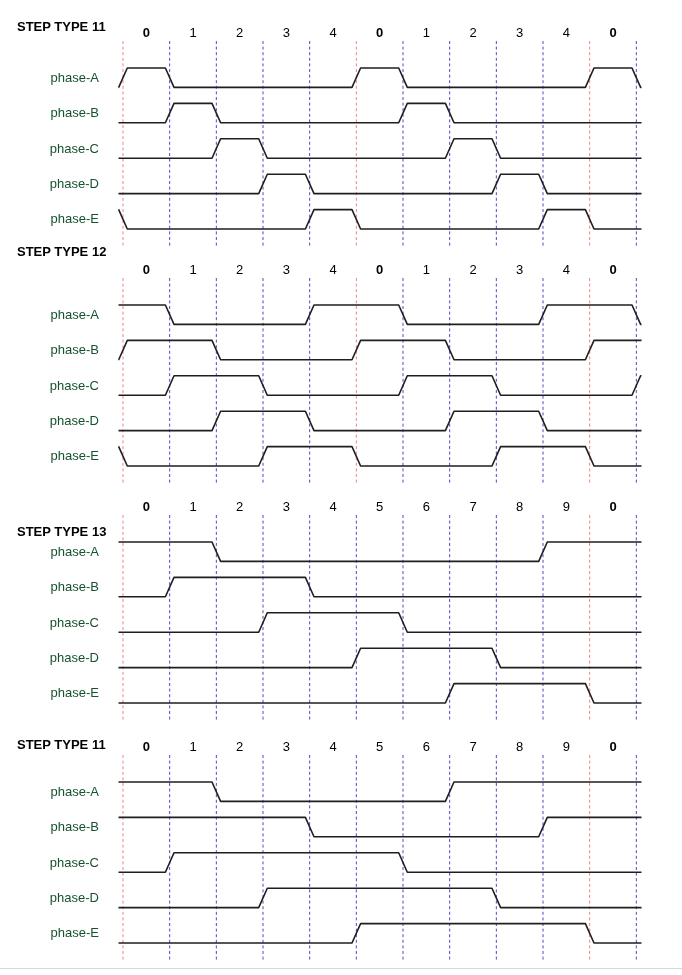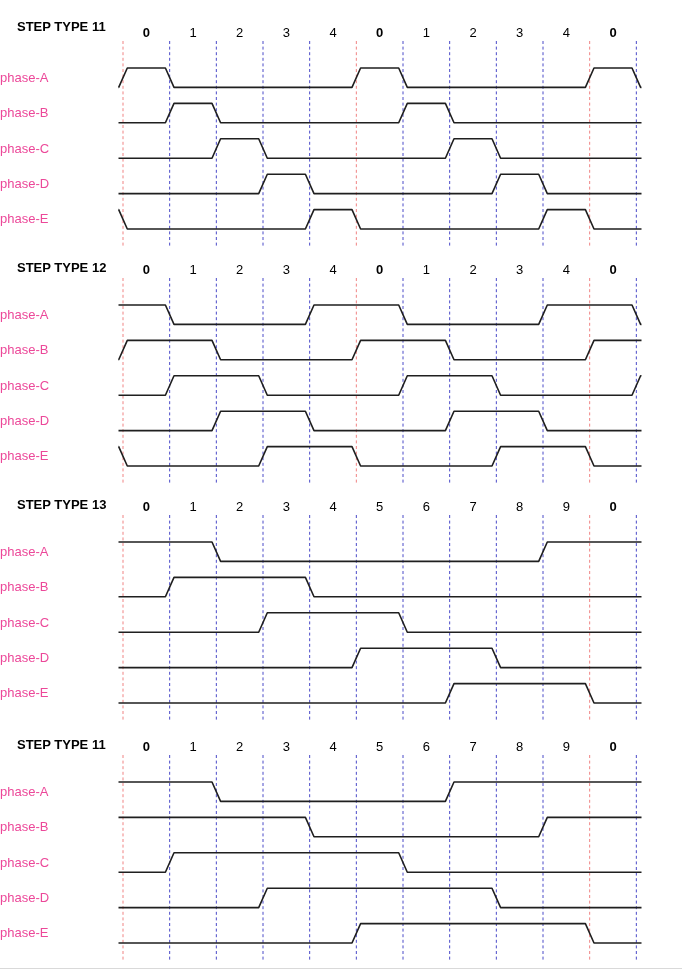--- a/index.html
+++ b/index.html
@@ -10,22 +10,22 @@
   .sec-title{
     position:absolute;left:17px;font-size:13px;font-weight:bold;color:#000;
     white-space:nowrap;line-height:14px;
   }
   .step-label{
     position:absolute;font-size:13px;color:#000;line-height:13px;
     transform:translateX(-50%);white-space:nowrap;
   }
   .step-label.bold{font-weight:bold;}
   .phase-label{
-    position:absolute;left:0;width:99px;text-align:left;font-size:13px;
-    color:#ec4899;line-height:16px;white-space:nowrap;
+    position:absolute;left:0;width:99px;text-align:right;font-size:13px;
+    color:#14532d;line-height:16px;white-space:nowrap;
   }
   .wave-svg{position:absolute;left:0;top:0;}
   .bottom-divider{position:absolute;left:0;width:682px;height:1px;}
 </style>
 </head>
 <body>
 
 <div class="stage" style="background: rgb(255, 255, 255);">
   <div id="sections-root">
       <div class="sec-title" style="top: 20px;">STEP TYPE 11</div>
@@ -38,38 +38,38 @@
       <div class="step-label" style="left: 426.334px; top: 26px;">1</div>
       <div class="step-label" style="left: 473px; top: 26px;">2</div>
       <div class="step-label" style="left: 519.667px; top: 26px;">3</div>
       <div class="step-label" style="left: 566.334px; top: 26px;">4</div>
       <div class="step-label bold" style="left: 613px; top: 26px;">0</div>
       <div class="phase-label" style="top: 69.7px;">phase-A</div>
       <div class="phase-label" style="top: 105.1px;">phase-B</div>
       <div class="phase-label" style="top: 140.5px;">phase-C</div>
       <div class="phase-label" style="top: 175.9px;">phase-D</div>
       <div class="phase-label" style="top: 211.3px;">phase-E</div>
-      <div class="sec-title" style="top: 261px;">STEP TYPE 12</div>
+      <div class="sec-title" style="top: 245px;">STEP TYPE 12</div>
       <div class="step-label bold" style="left: 146.333px; top: 263px;">0</div>
       <div class="step-label" style="left: 193px; top: 263px;">1</div>
       <div class="step-label" style="left: 239.667px; top: 263px;">2</div>
       <div class="step-label" style="left: 286.333px; top: 263px;">3</div>
       <div class="step-label" style="left: 333px; top: 263px;">4</div>
       <div class="step-label bold" style="left: 379.667px; top: 263px;">0</div>
       <div class="step-label" style="left: 426.334px; top: 263px;">1</div>
       <div class="step-label" style="left: 473px; top: 263px;">2</div>
       <div class="step-label" style="left: 519.667px; top: 263px;">3</div>
       <div class="step-label" style="left: 566.334px; top: 263px;">4</div>
       <div class="step-label bold" style="left: 613px; top: 263px;">0</div>
       <div class="phase-label" style="top: 306.7px;">phase-A</div>
       <div class="phase-label" style="top: 342.1px;">phase-B</div>
       <div class="phase-label" style="top: 377.5px;">phase-C</div>
       <div class="phase-label" style="top: 412.9px;">phase-D</div>
       <div class="phase-label" style="top: 448.3px;">phase-E</div>
-      <div class="sec-title" style="top: 498px;">STEP TYPE 13</div>
+      <div class="sec-title" style="top: 525px;">STEP TYPE 13</div>
       <div class="step-label bold" style="left: 146.333px; top: 500px;">0</div>
       <div class="step-label" style="left: 193px; top: 500px;">1</div>
       <div class="step-label" style="left: 239.667px; top: 500px;">2</div>
       <div class="step-label" style="left: 286.333px; top: 500px;">3</div>
       <div class="step-label" style="left: 333px; top: 500px;">4</div>
       <div class="step-label" style="left: 379.667px; top: 500px;">5</div>
       <div class="step-label" style="left: 426.334px; top: 500px;">6</div>
       <div class="step-label" style="left: 473px; top: 500px;">7</div>
       <div class="step-label" style="left: 519.667px; top: 500px;">8</div>
       <div class="step-label" style="left: 566.334px; top: 500px;">9</div>

